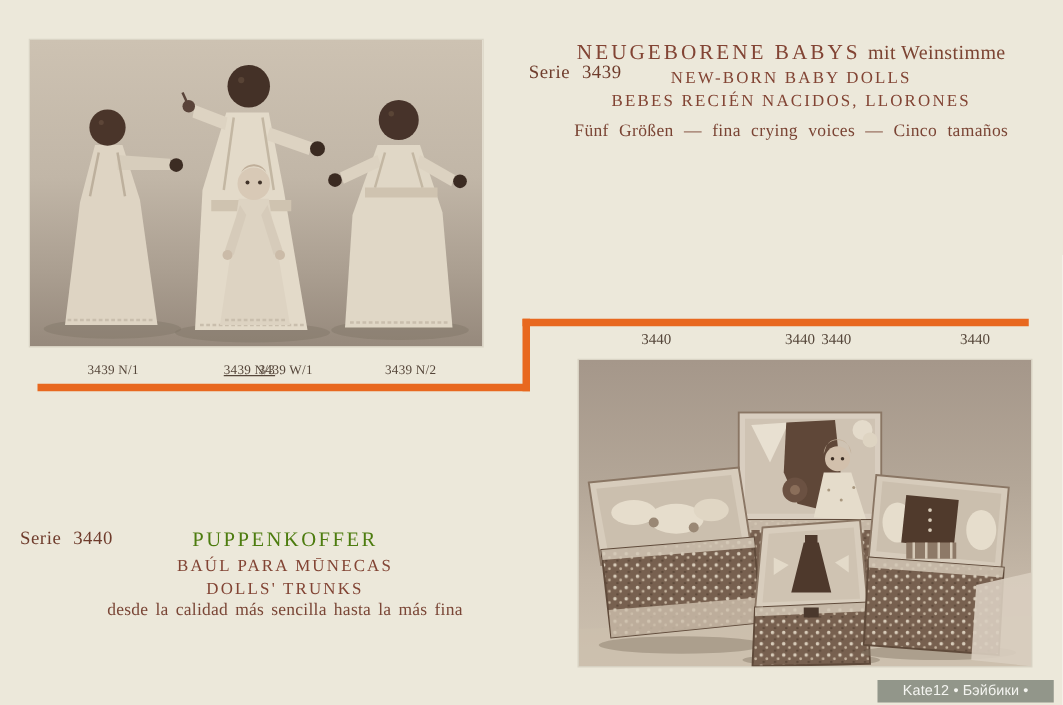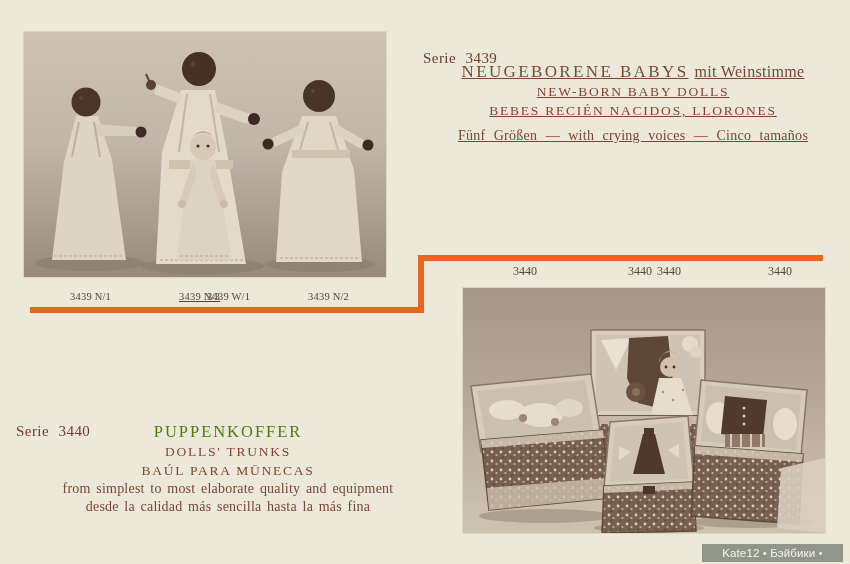--- a/index.html
+++ b/index.html
@@ -134,27 +134,27 @@
   <span class="caption" style="left:179px;text-decoration:underline;">3439 N/3</span>
   <span class="caption" style="left:207px;">3439 W/1</span>
   <span class="caption" style="left:308px;">3439 N/2</span>
 
   <div class="rule rule-lower"></div>
   <div class="rule rule-vert"></div>
   <div class="rule rule-upper"></div>
 
   <div class="abs serie" style="left:423px;top:30px;">Serie 3439</div>
 
-  <div class="abs block-center" style="left:423px;top:62px;width:420px;text-decoration:underline;">
+  <div class="abs block-center" style="left:423px;top:32px;width:420px;">
     <div>
       <span class="t-de">NEUGEBORENE BABYS</span><span class="t-de-suffix">mit Weinstimme</span>
     </div>
     <div class="t-sub" style="margin-top:2px;">NEW-BORN BABY DOLLS</div>
     <div class="t-sub" style="margin-top:3px;">BEBES RECIÉN NACIDOS, LLORONES</div>
-    <div class="tagline" style="margin-top:9px;">Fünf Größen — with crying voices — Cinco tamaños</div>
+    <div class="tagline" style="margin-top:9px;">Fünf Größen — fina crying voices — Cinco tamaños</div>
   </div>
 
   <span class="label3440" style="left:513px;">3440</span>
   <span class="label3440" style="left:628px;">3440</span>
   <span class="label3440" style="left:657px;">3440</span>
   <span class="label3440" style="left:768px;">3440</span>
 
   <div class="photo" style="left:463px;top:288px;width:362px;height:245px;">
     <svg width="362" height="245" viewBox="0 0 362 245">
       <defs>
@@ -246,21 +246,20 @@
         <polygon points="232,158 340,166 339,174 232,166" fill="#d4c8b6" opacity="0.85"></polygon>
         <polygon points="318,180 362,170 362,245 314,240" fill="#d9cec0" opacity="0.9"></polygon>
       </g>
     </svg>
   </div>
 
   <div class="abs serie" style="left:16px;top:403px;">Serie 3440</div>
 
   <div class="abs block-center" style="left:28px;top:422px;width:400px;">
     <div class="t-de2">PUPPENKOFFER</div>
+    <div class="t-sub" style="margin-top:3px;">BAÚL PARA MŪNECAS</div>
     <div class="t-sub" style="margin-top:2px;">DOLLS' TRUNKS</div>
-    <div class="t-sub" style="margin-top:3px;">BAÚL PARA MŪNECAS</div>
-    <div class="bodyline" style="margin-top:2px;">from simplest to most elaborate quality and equipment</div>
     <div class="bodyline" style="margin-top:2px;">desde la calidad más sencilla hasta la más fina</div>
   </div>
 
   <div class="watermark">Kate12 • Бэйбики • babiki.ru</div>
 
 </div>
 
 </body></html>

